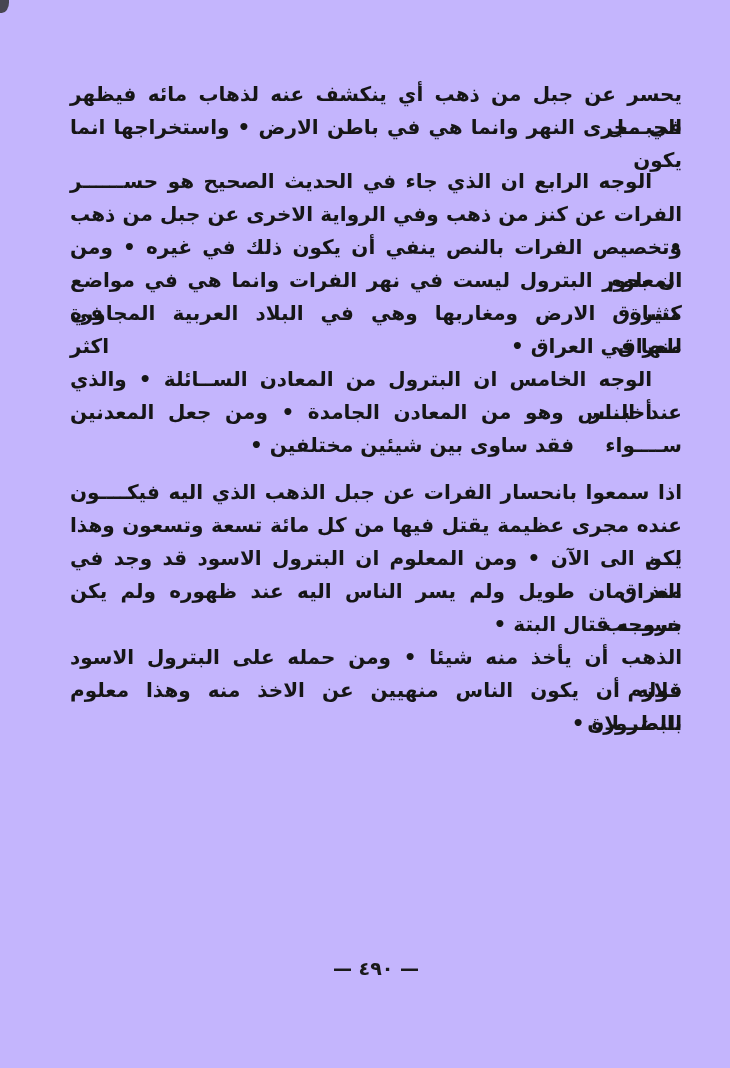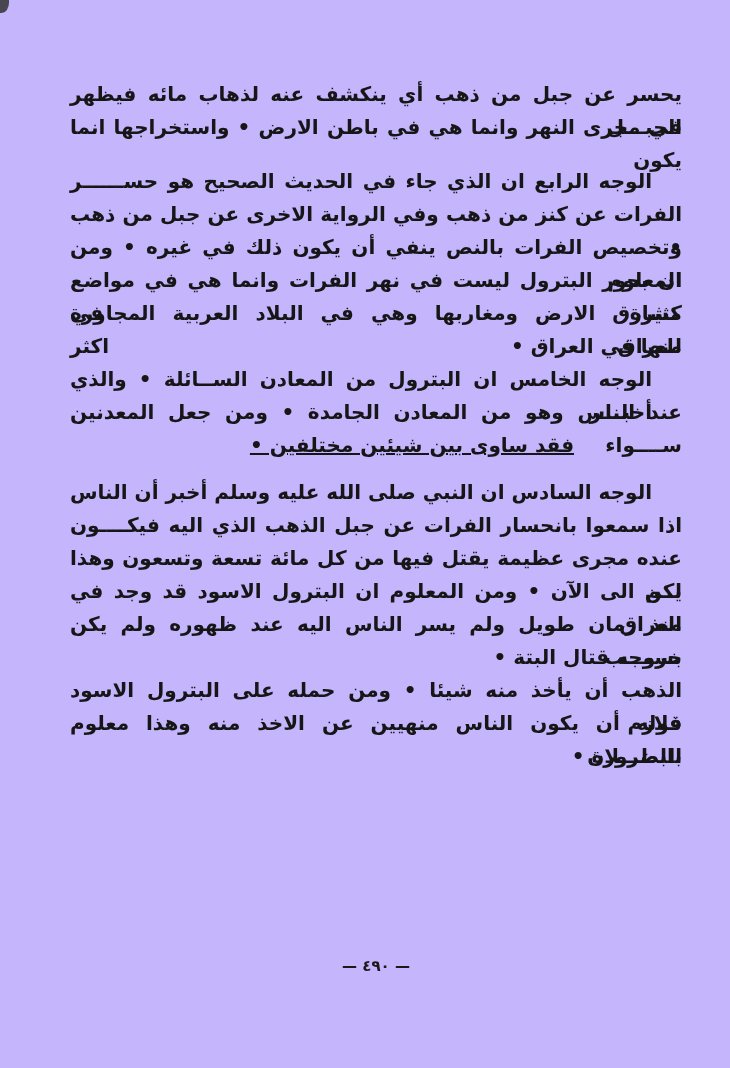--- a/index.html
+++ b/index.html
@@ -54,29 +54,28 @@
   .line.justify {
     white-space: normal;
     text-align: justify;
     text-align-last: justify;
   }
   .line.indent {
     padding-right: 30px;
   }
   .line.inset {
     padding-right: 108px;
-    text-decoration: underline;
   }
   .page-number {
     position: absolute;
     top: 957px;
     right: 48px;
     width: 612px;
     text-align: center;
-    font-size: 15px;
+    font-size: 19px;
     font-weight: bold;
     letter-spacing: 3px;
     color: #1a1a1a;
   }
 </style>
 </head>
 <body>
 
 <div class="page">
   <div class="smudge"></div>
@@ -93,21 +92,20 @@
         <div class="line justify">ان بحور البترول ليست في نهر الفرات وانما هي في مواضع كثيرة في</div>
         <div class="line justify">مشارق الارض ومغاربها وهي في البلاد العربية المجاورة للعراق اكثر</div>
         <div class="line">منها في العراق •</div>
       </div>
       <div class="para">
         <div class="line justify indent">الوجه الخامس ان البترول من المعادن الســائلة • والذي أخبـــر</div>
         <div class="line justify">عند الناس وهو من المعادن الجامدة • ومن جعل المعدنين ســــواء</div>
         <div class="line inset">فقد ساوى بين شيئين مختلفين •</div>
       </div>
       <div class="para">
-        <div class="line justify indent">الوجه السادس ان النبي صلى الله عليه وسلم أخبر أن الناس</div>
         <div class="line justify">اذا سمعوا بانحسار الفرات عن جبل الذهب الذي اليه فيكــــون</div>
         <div class="line justify">عنده مجرى عظيمة يقتل فيها من كل مائة تسعة وتسعون وهذا لــم</div>
         <div class="line justify">يكن الى الآن • ومن المعلوم ان البترول الاسود قد وجد في العراق</div>
         <div class="line justify">منذ زمان طويل ولم يسر الناس اليه عند ظهوره ولم يكن بسبـــب</div>
         <div class="line">خروجه قتال البتة •</div>
       </div>
       <div class="para">
         <div class="line justify">الذهب أن يأخذ منه شيئا • ومن حمله على البترول الاسود فلازم</div>
         <div class="line justify">قوله أن يكون الناس منهيين عن الاخذ منه وهذا معلوم البطـــلان</div>
         <div class="line">بالضرورة •</div>

